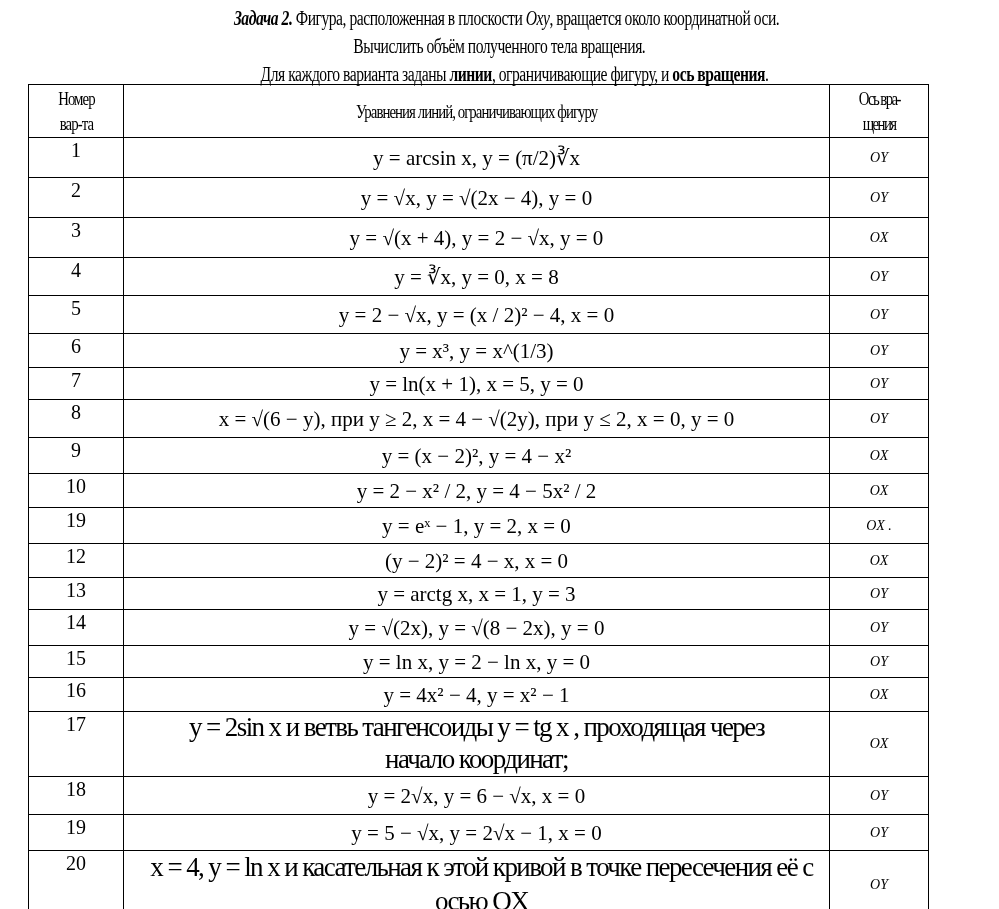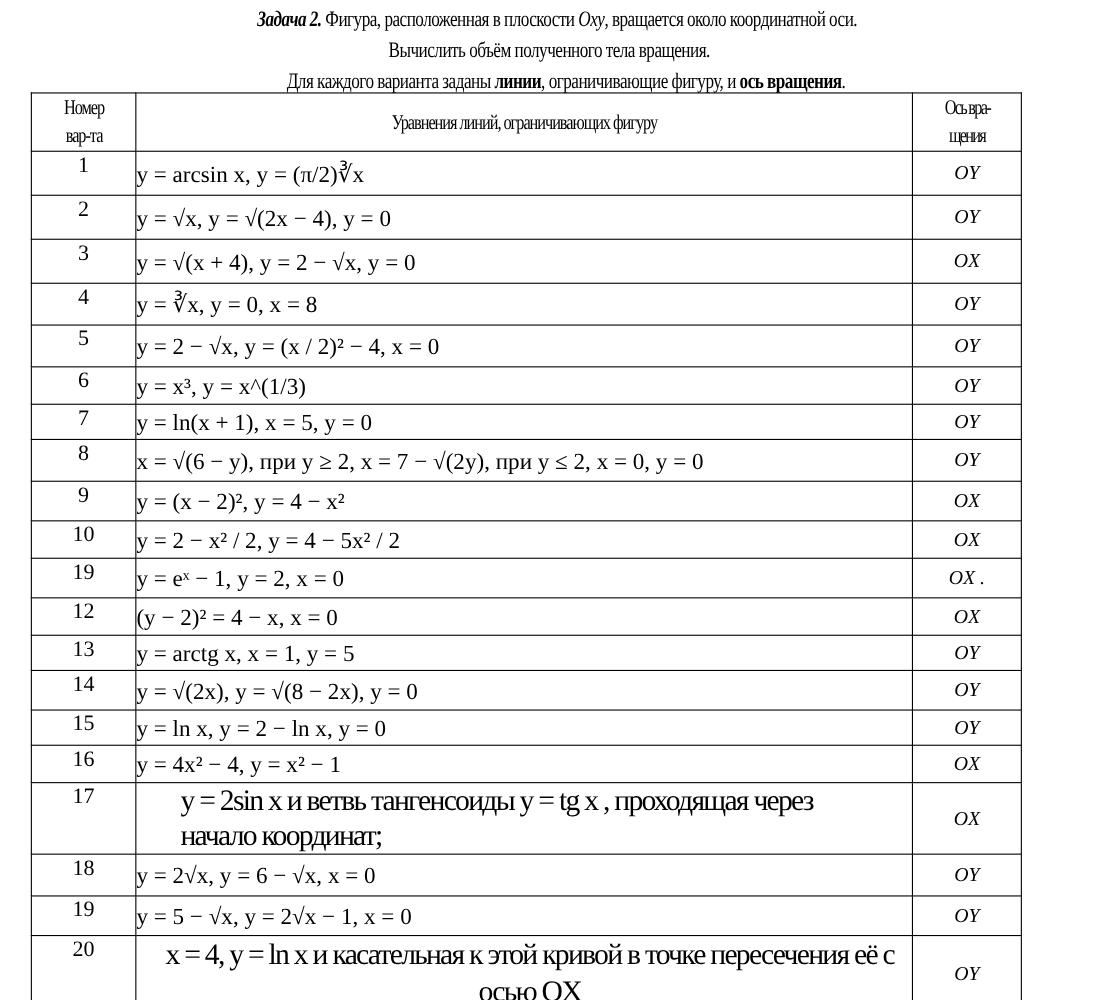--- a/index.html
+++ b/index.html
@@ -30,23 +30,23 @@
   col.c-num { width: 95px; }
   col.c-eq { width: 706px; }
   col.c-axis { width: 99px; }
 
   th { font-size: 19px; line-height: 25px; letter-spacing: -1.2px; }
   th.h-num { text-align: center; vertical-align: middle; height: 52px; }
   th.h-eq { text-align: center; vertical-align: middle; padding-top: 4px; }
   th.h-axis { text-align: center; vertical-align: middle; letter-spacing: -2px; }
 
   td.num { text-align: center; vertical-align: top; font-size: 20px; line-height: 24px; padding-top: 2px; }
-  td.eq { vertical-align: middle; font-size: 21px; line-height: 30px; white-space: nowrap; }
+  td.eq { text-align: center; vertical-align: middle; font-size: 21px; line-height: 30px; white-space: nowrap; }
   td.eq.left { text-align: center; padding-left: 10px; line-height: 32px; white-space: normal; }
-  td.axis { text-align: center; vertical-align: middle; font-size: 18px; font-style: italic; }
+  td.axis { text-align: center; vertical-align: middle; font-size: 14px; font-style: italic; }
 
   .formula { font-family: "Liberation Serif", serif; }
   .prose { letter-spacing: -1.6px; font-size: 27px; }
 </style>
 </head>
 <body>
 
 <div class="header">
   <span class="line line1"><span class="cond"><span class="bi">Задача 2.</span> <span>Фигура, расположенная  в плоскости </span><span class="it">Oxy</span><span>, вращается около координатной оси.</span></span></span>
   <span class="line line2"><span class="cond">Вычислить объём полученного тела вращения.</span></span>
@@ -105,21 +105,21 @@
         <td class="eq"><span class="formula">y = x³, y = x^(1/3)</span></td>
         <td class="axis">OY</td>
       </tr>
       <tr style="height: 32px;">
         <td class="num">7</td>
         <td class="eq"><span class="formula">y = ln(x + 1), x = 5, y = 0</span></td>
         <td class="axis">OY</td>
       </tr>
       <tr style="height: 38px;">
         <td class="num">8</td>
-        <td class="eq"><span class="formula">x = √(6 − y), при y ≥ 2,  x = 7 − √(2y), при y ≤ 2,  x = 0,  y = 0</span></td>
+        <td class="eq"><span class="formula">x = √(6 − y), при y ≥ 2,  x = 4 − √(2y), при y ≤ 2,  x = 0,  y = 0</span></td>
         <td class="axis">OY</td>
       </tr>
       <tr style="height: 36px;">
         <td class="num">9</td>
         <td class="eq"><span class="formula">y = (x − 2)², y = 4 − x²</span></td>
         <td class="axis">OX</td>
       </tr>
       <tr style="height: 34px;">
         <td class="num">10</td>
         <td class="eq"><span class="formula">y = 2 − x² / 2, y = 4 − 5x² / 2</span></td>
@@ -130,21 +130,21 @@
         <td class="eq"><span class="formula">y = eˣ − 1, y = 2, x = 0</span></td>
         <td class="axis">OX .</td>
       </tr>
       <tr style="height: 34px;">
         <td class="num">12</td>
         <td class="eq"><span class="formula">(y − 2)² = 4 − x, x = 0</span></td>
         <td class="axis">OX</td>
       </tr>
       <tr style="height: 32px;">
         <td class="num">13</td>
-        <td class="eq"><span class="formula">y = arctg x,  x = 1,  y = 5</span></td>
+        <td class="eq"><span class="formula">y = arctg x,  x = 1,  y = 3</span></td>
         <td class="axis">OY</td>
       </tr>
       <tr style="height: 36px;">
         <td class="num">14</td>
         <td class="eq"><span class="formula">y = √(2x), y = √(8 − 2x), y = 0</span></td>
         <td class="axis">OY</td>
       </tr>
       <tr style="height: 32px;">
         <td class="num">15</td>
         <td class="eq"><span class="formula">y = ln x,  y = 2 − ln x,  y = 0</span></td>

